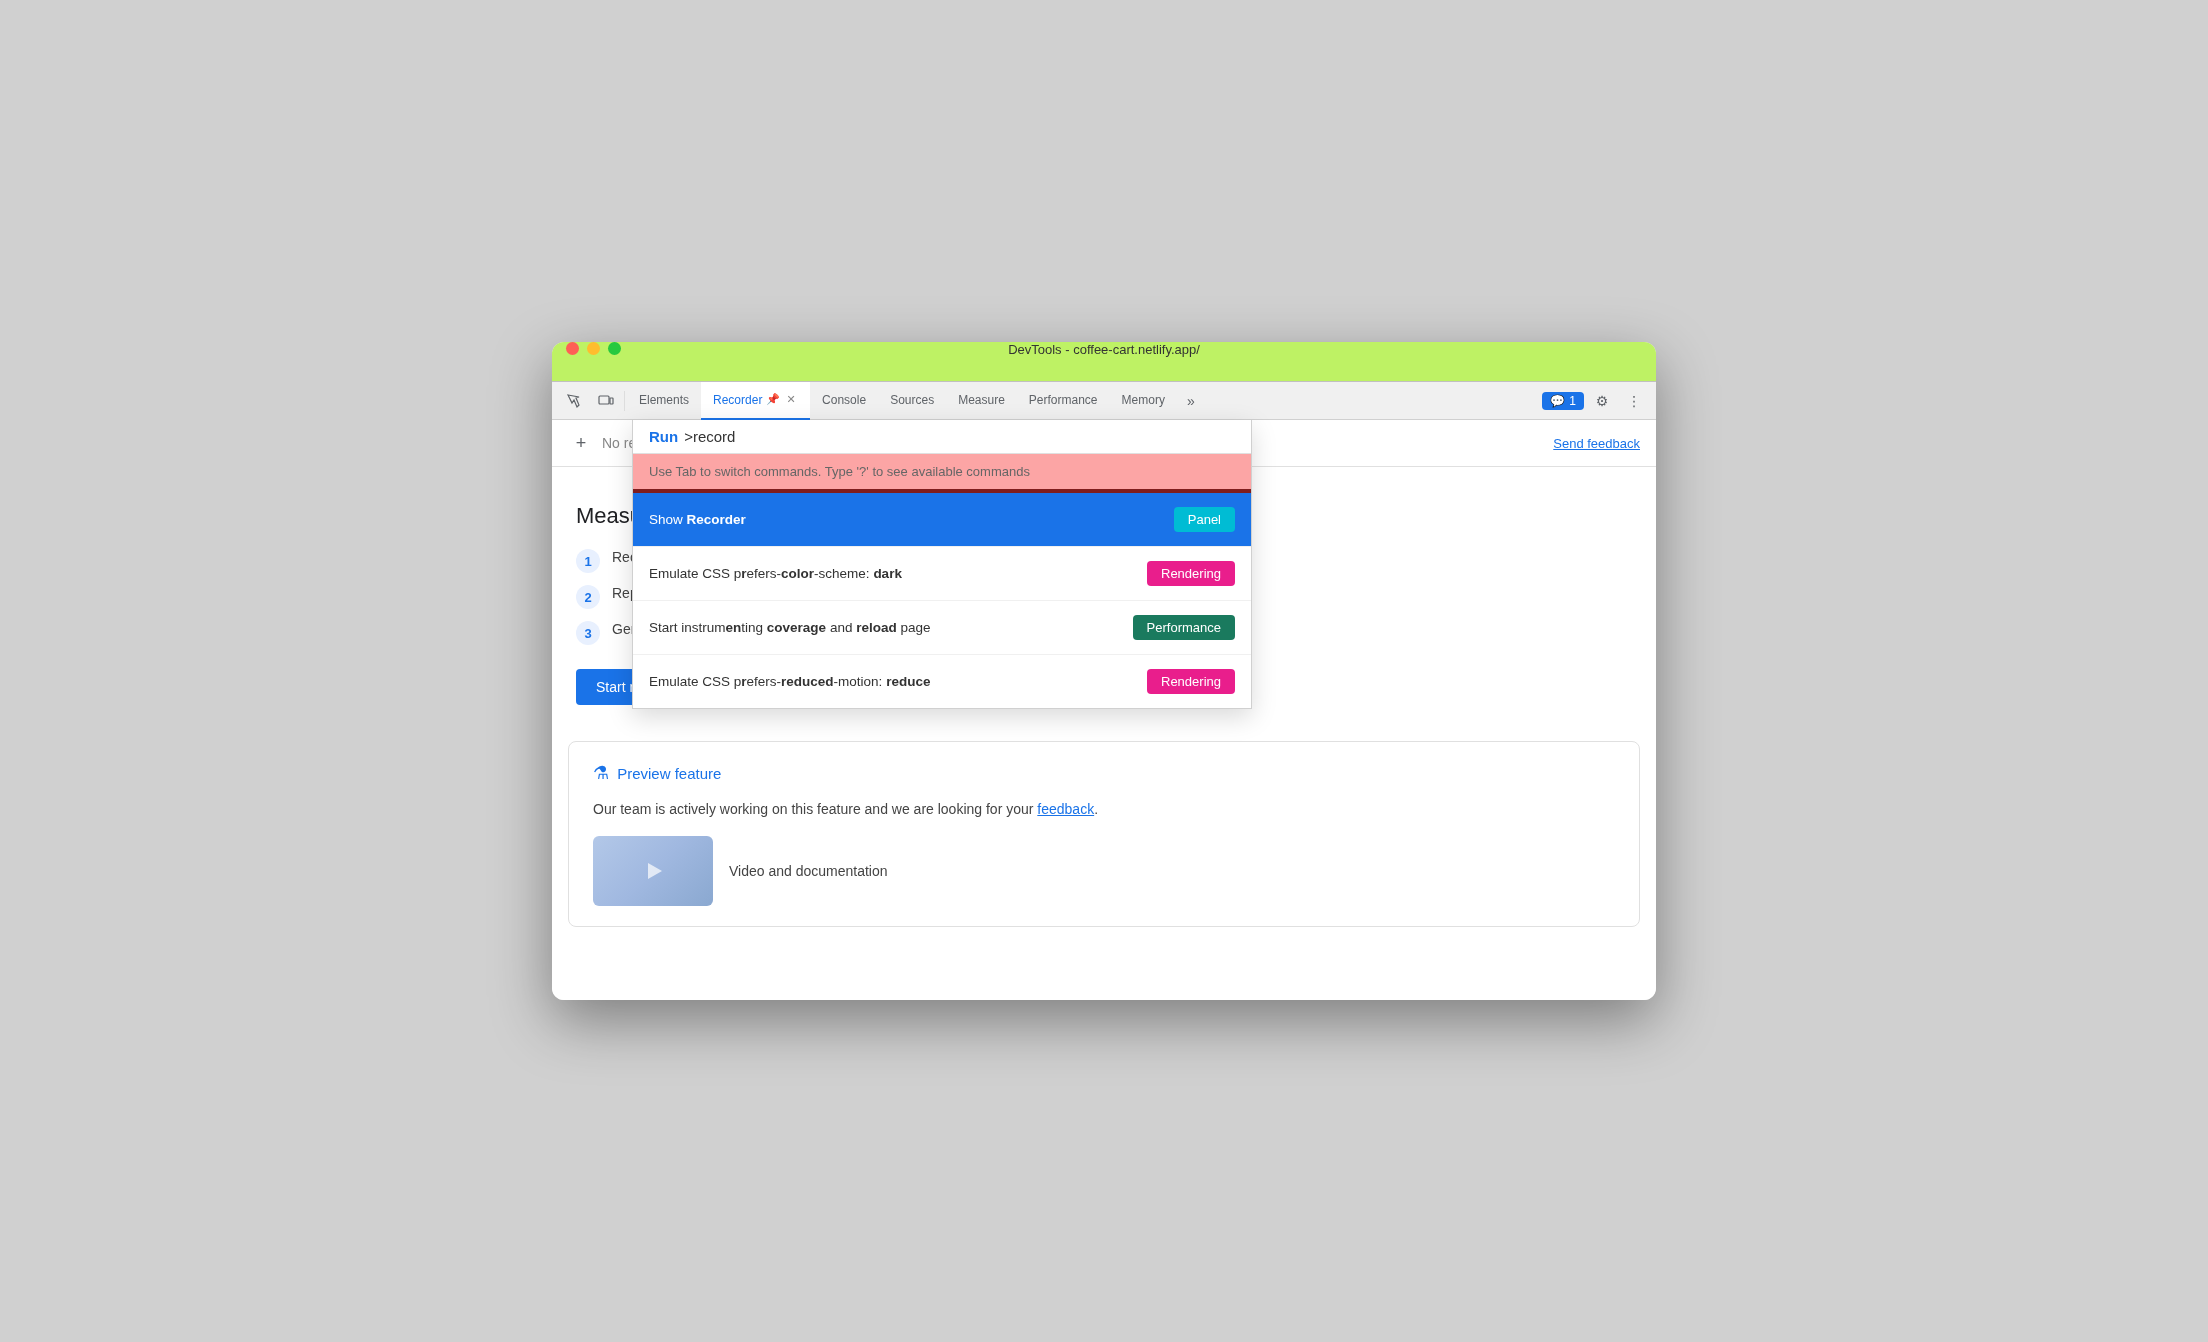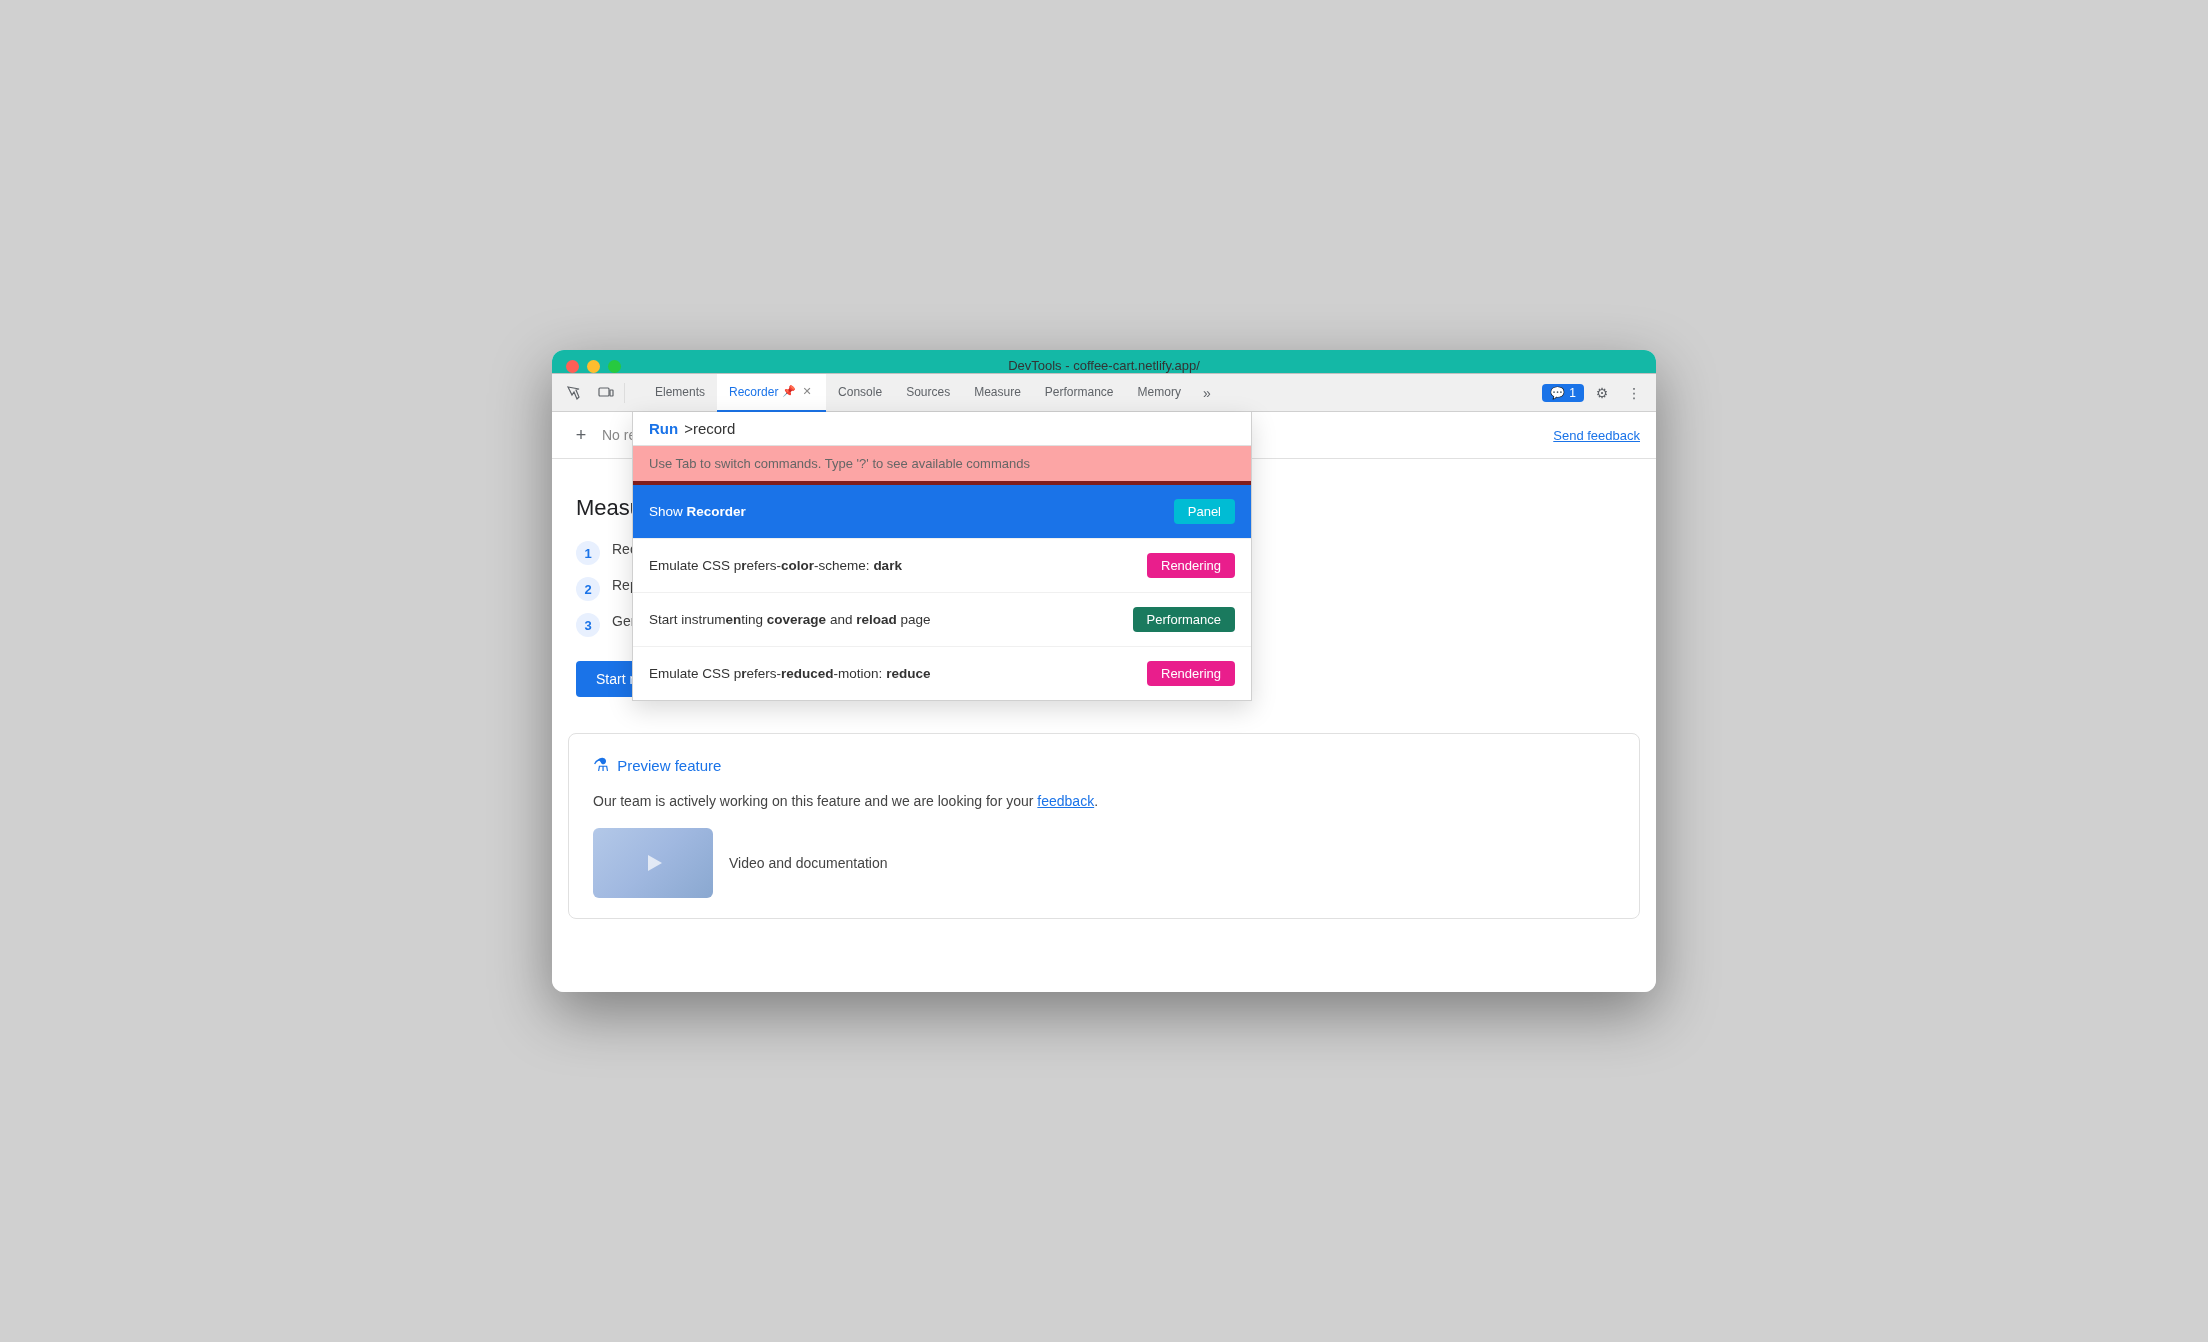--- a/index.html
+++ b/index.html
@@ -12,24 +12,24 @@
       font-family: -apple-system, BlinkMacSystemFont, 'Segoe UI', sans-serif;
     }
     .window {
       width: 1104px;
       background: #f0f0f0;
       border-radius: 12px;
       box-shadow: 0 20px 60px rgba(0,0,0,0.4);
       overflow: hidden;
     }
     .titlebar {
-      background: #14b8a6;
-      height: 24px;
-      display: flex;
-      align-items: flex-end;
+      background: #bef264;
+      height: 40px;
+      display: flex;
+      align-items: flex-start;
       padding: 0 14px;
       border-bottom: 1px solid #c0c0c0;
       position: relative;
     }
     .traffic-lights {
       display: flex;
       gap: 8px;
     }
     .traffic-light {
       width: 13px;
@@ -52,21 +52,21 @@
       display: flex;
       flex-direction: column;
     }
     .tab-bar {
       display: flex;
       align-items: center;
       background: #f0f0f0;
       border-bottom: 1px solid #d0d0d0;
       height: 38px;
       padding: 0 8px;
-      gap: 18px;
+      gap: 2px;
       position: relative;
     }
     .tab-bar-left {
       display: flex;
       align-items: center;
       gap: 4px;
     }
     .icon-btn {
       width: 28px;
       height: 28px;

